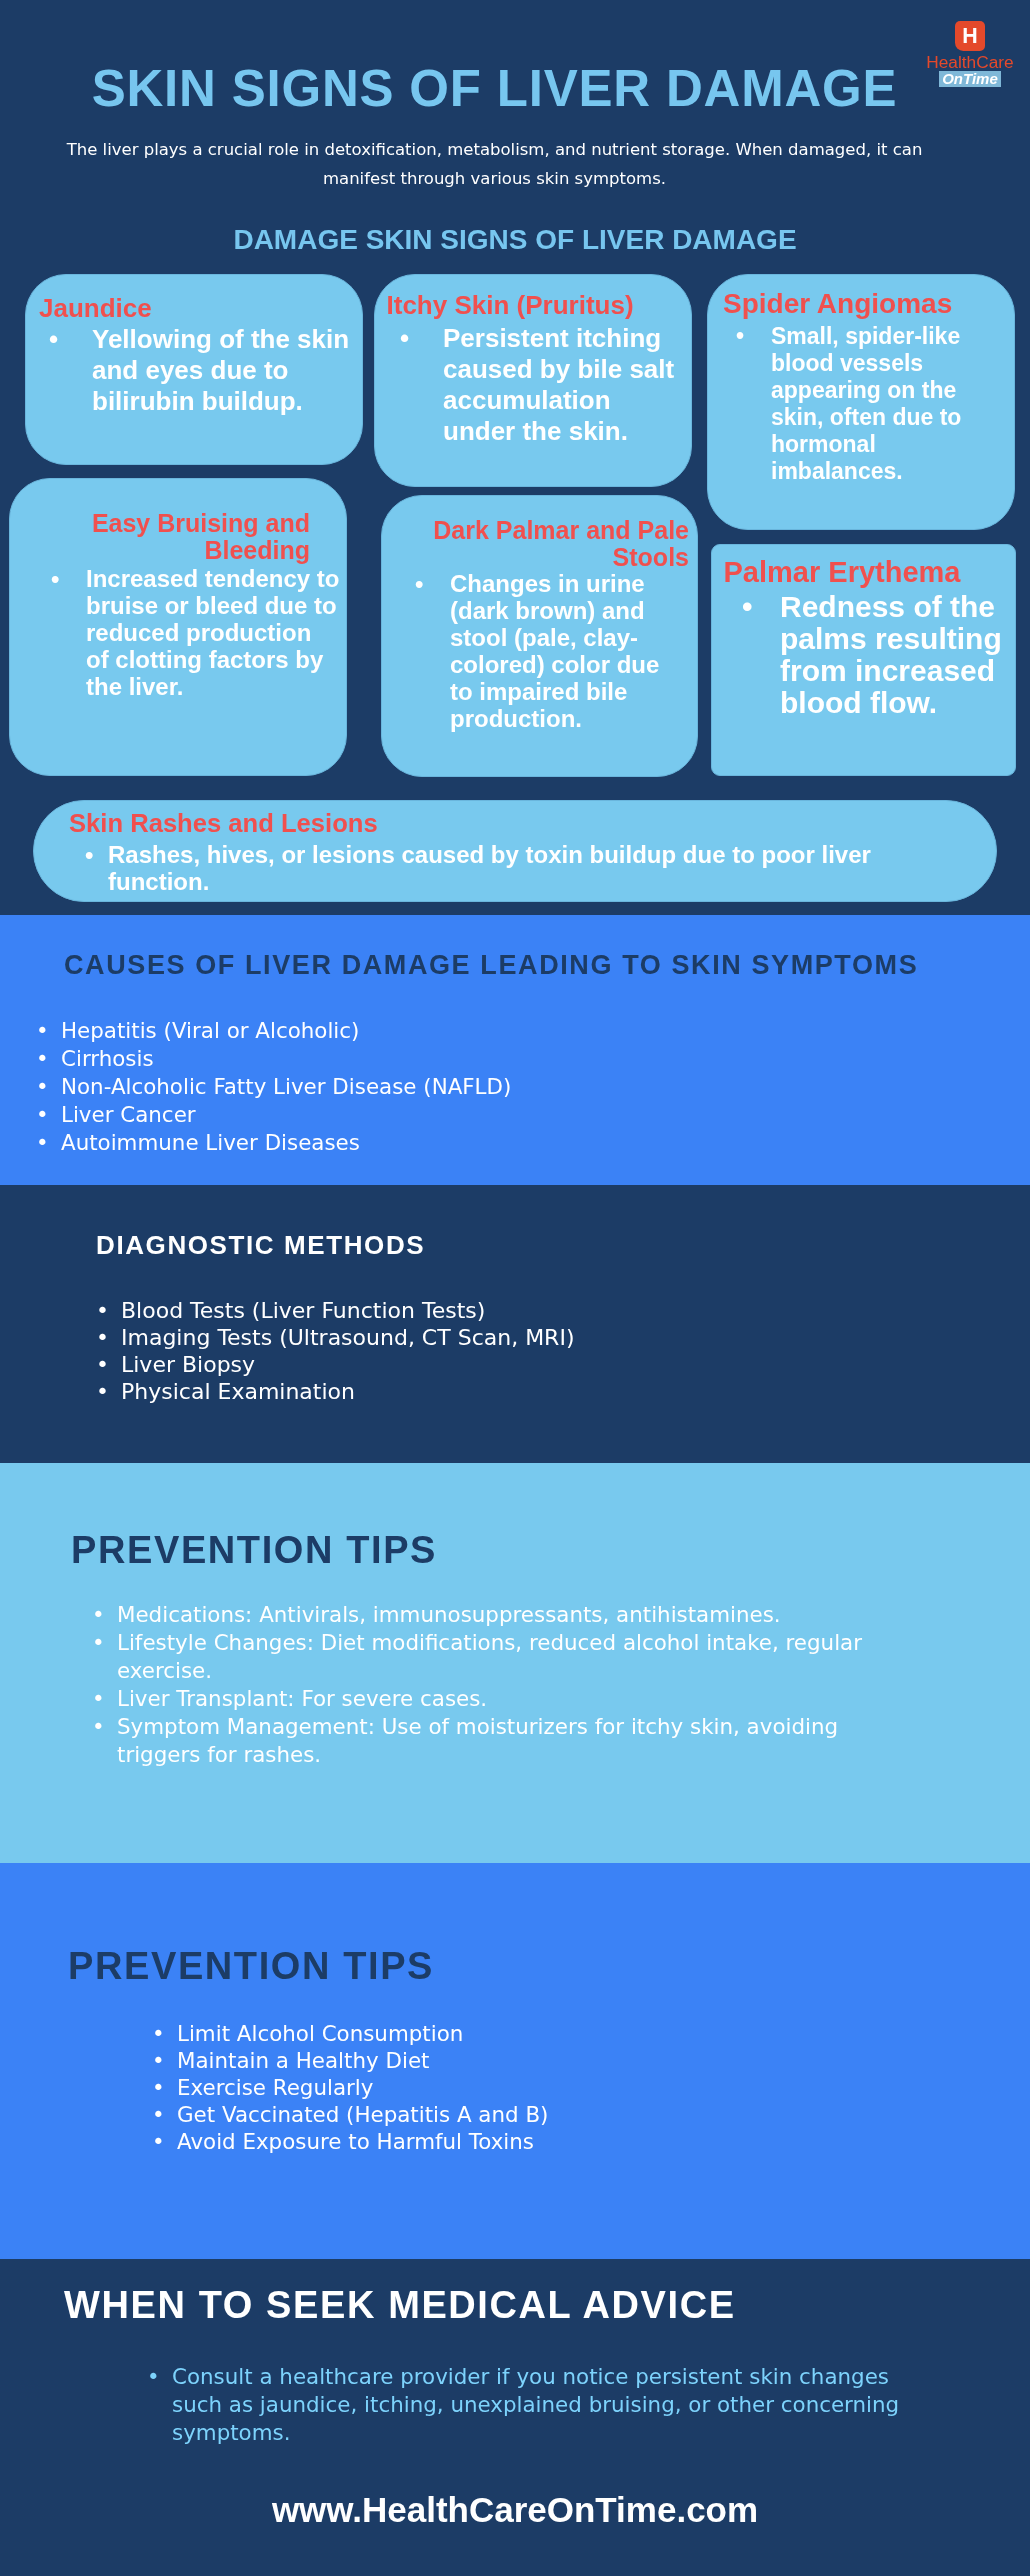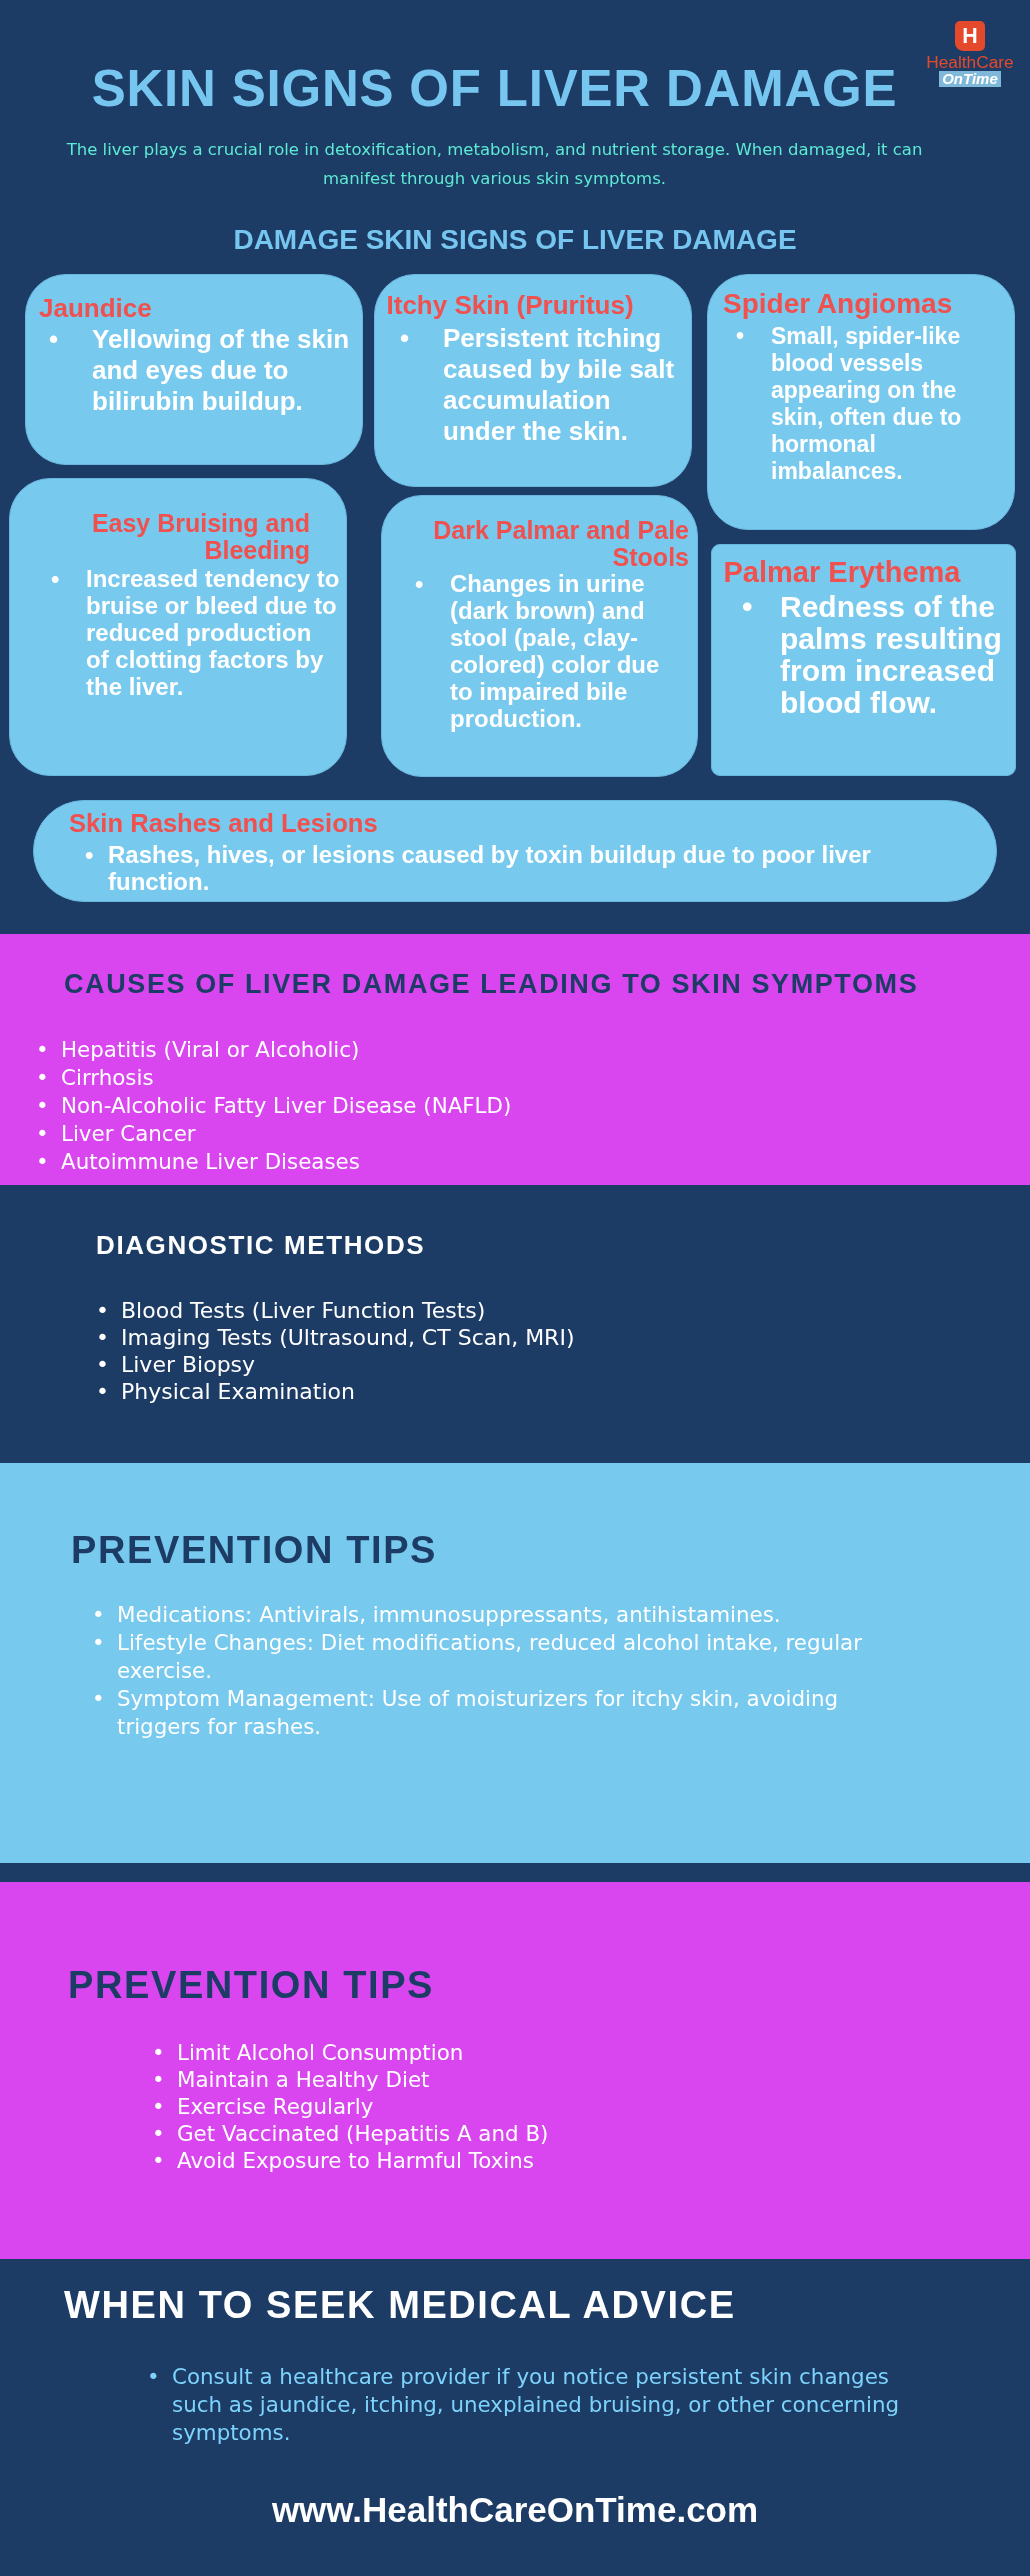--- a/index.html
+++ b/index.html
@@ -1,35 +1,35 @@
 <!DOCTYPE html>
 <html style="font-size:13px"><head>
 <meta charset="utf-8">
 <style>
   * { box-sizing: border-box; margin: 0; padding: 0; }
   html, body { width: 1030px; background: #1c3c66; }
   body { font-family: "DejaVu Sans", sans-serif; position: relative; height: 2576px; overflow: hidden; }
 
   .section { position: absolute; left: 0; width: 1030px; }
   .dark { background: #1c3c66; }
-  .gray { background: #d946ef; margin-top: 19px; }
+  .gray { background: #3b82f6; }
   .light { background: #78c9ee; }
 
   
   #sec-header { top: 0; height: 915px; }
   .logo { position: absolute; left: 922px; top: 21.4px; width: 96px; text-align: center; }
   .logo-mark { width: 30px; height: 30px; margin: 0 auto; background: #e4492b; border-radius: 5px 5px 5px 8.2px;
                color: #fff; font-family: "Liberation Sans", sans-serif; font-weight: bold; font-size: 21.4px; line-height: 30px; }
   .logo-name { font-family: "Liberation Sans", sans-serif; color: #e4492b; font-size: 17.3px; line-height: 18px; margin-top: 1.6px; }
   .logo-sub { display: inline-block; background: #7fb8d8; color: #fff; font-family: "Liberation Sans", sans-serif;
               font-style: italic; font-weight: bold; font-size: 15px; line-height: 16.5px; padding: 0 3.3px; }
 
   .main-title { position: absolute; left: 0; width: 989px; top: 59px; text-align: center;
                 font-family: "Liberation Sans", sans-serif; font-weight: bold; font-size: 51px; color: #77c6ef; letter-spacing: 0.8px; }
-  .intro { position: absolute; left: 45px; width: 899px; top: 135px; text-align: center; color: #5eead4;
+  .intro { position: absolute; left: 45px; width: 899px; top: 135px; text-align: center; color: #ffffff;
            font-family: "DejaVu Sans", sans-serif; font-size: 16.5px; line-height: 29px; }
   .sub-title { position: absolute; left: 0; width: 1030px; top: 224px; text-align: center;
                font-family: "Liberation Sans", sans-serif; font-weight: bold; font-size: 28px; color: #77c6ef; }
 
   .card { position: absolute; background: #78c9ee; border-radius: 41px; border: 1.6px solid #6ab6dd; }
   .card h3 { font-family: "Liberation Sans", sans-serif; font-weight: bold; color: #f0504e; line-height: 1.0; text-align: right; }
   .card ul { list-style: none; }
   .card li { position: relative; color: #fff; font-family: "Liberation Sans", sans-serif; font-weight: bold; }
   .card li::before { content: "\2022"; position: absolute; color: #fff; }
 
@@ -131,20 +131,21 @@
     <li>Liver Biopsy</li>
     <li>Physical Examination</li>
   </ul>
 </section>
 
 <section id="sec-prev1" class="section light">
   <h2 class="h2" style="left:71px; top:66px; font-size:38px; color:#1c3c66;">PREVENTION TIPS</h2>
   <ul class="blist" style="left:92px; top:138px; color:#fff; font-size:21.4px; line-height:28px; width:824px;">
     <li>Medications: Antivirals, immunosuppressants, antihistamines.</li>
     <li>Lifestyle Changes: Diet modifications, reduced alcohol intake, regular exercise.</li>
+    <li>Liver Transplant: For severe cases.</li>
     <li>Symptom Management: Use of moisturizers for itchy skin, avoiding triggers for rashes.</li>
   </ul>
 </section>
 
 <section id="sec-prev2" class="section gray">
   <h2 class="h2" style="left:68px; top:82px; font-size:38px; color:#1c3c66;">PREVENTION TIPS</h2>
   <ul class="blist" style="left:152px; top:157px; color:#fff; font-size:21.4px; line-height:27px; width:659px;">
     <li>Limit Alcohol Consumption</li>
     <li>Maintain a Healthy Diet</li>
     <li>Exercise Regularly</li>

